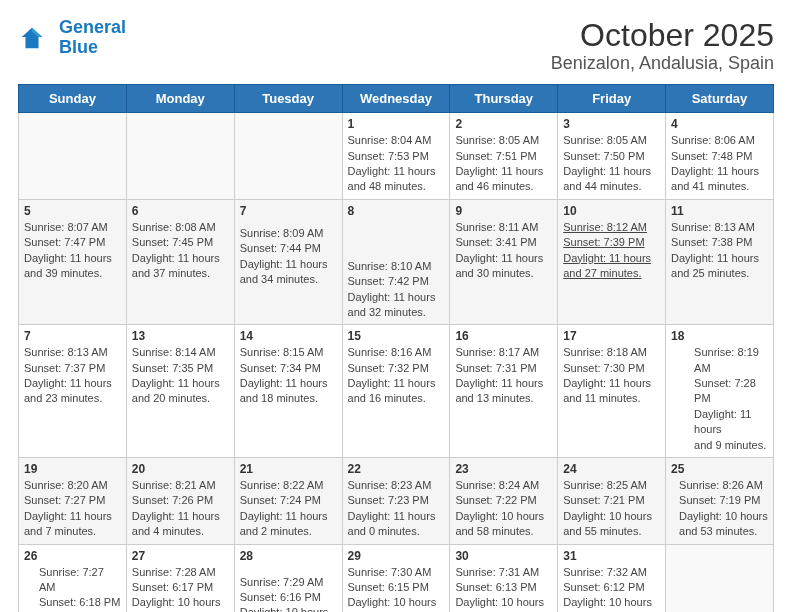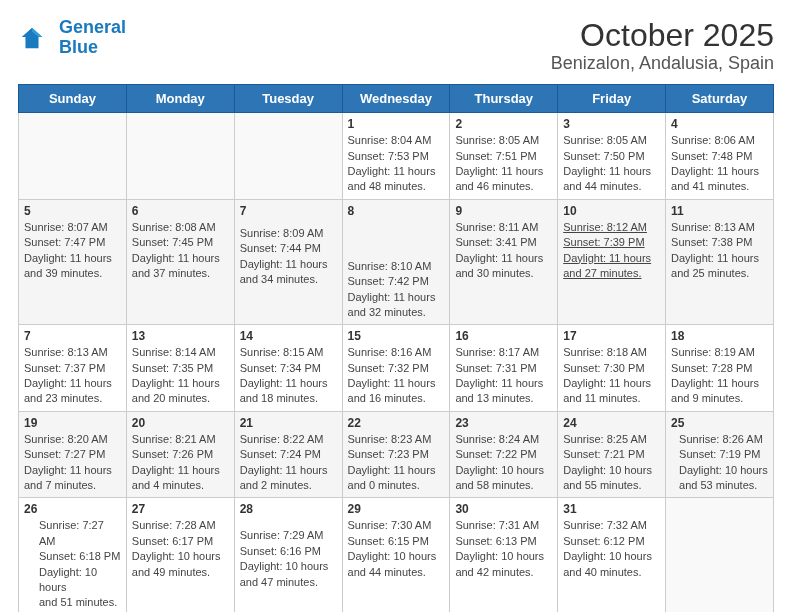--- a/index.html
+++ b/index.html
@@ -253,21 +253,21 @@
           </td>
           <td>
             <span class="day-number">17</span>
             <div class="day-info" style="white-space: pre-line;">Sunrise: 8:18 AM
 Sunset: 7:30 PM
 Daylight: 11 hours
 and 11 minutes.</div>
           </td>
           <td>
             <span class="day-number">18</span>
-            <div class="day-info" style="white-space: pre-line;">Sunrise: 8:19 AM
+            <div class="day-info" style="white-space: pre-line; margin-left: 23px;">Sunrise: 8:19 AM
 Sunset: 7:28 PM
 Daylight: 11 hours
 and 9 minutes.</div>
           </td>
         </tr>
         <tr>
           <td>
             <span class="day-number">19</span>
             <div class="day-info" style="white-space: pre-line;">Sunrise: 8:20 AM
 Sunset: 7:27 PM

